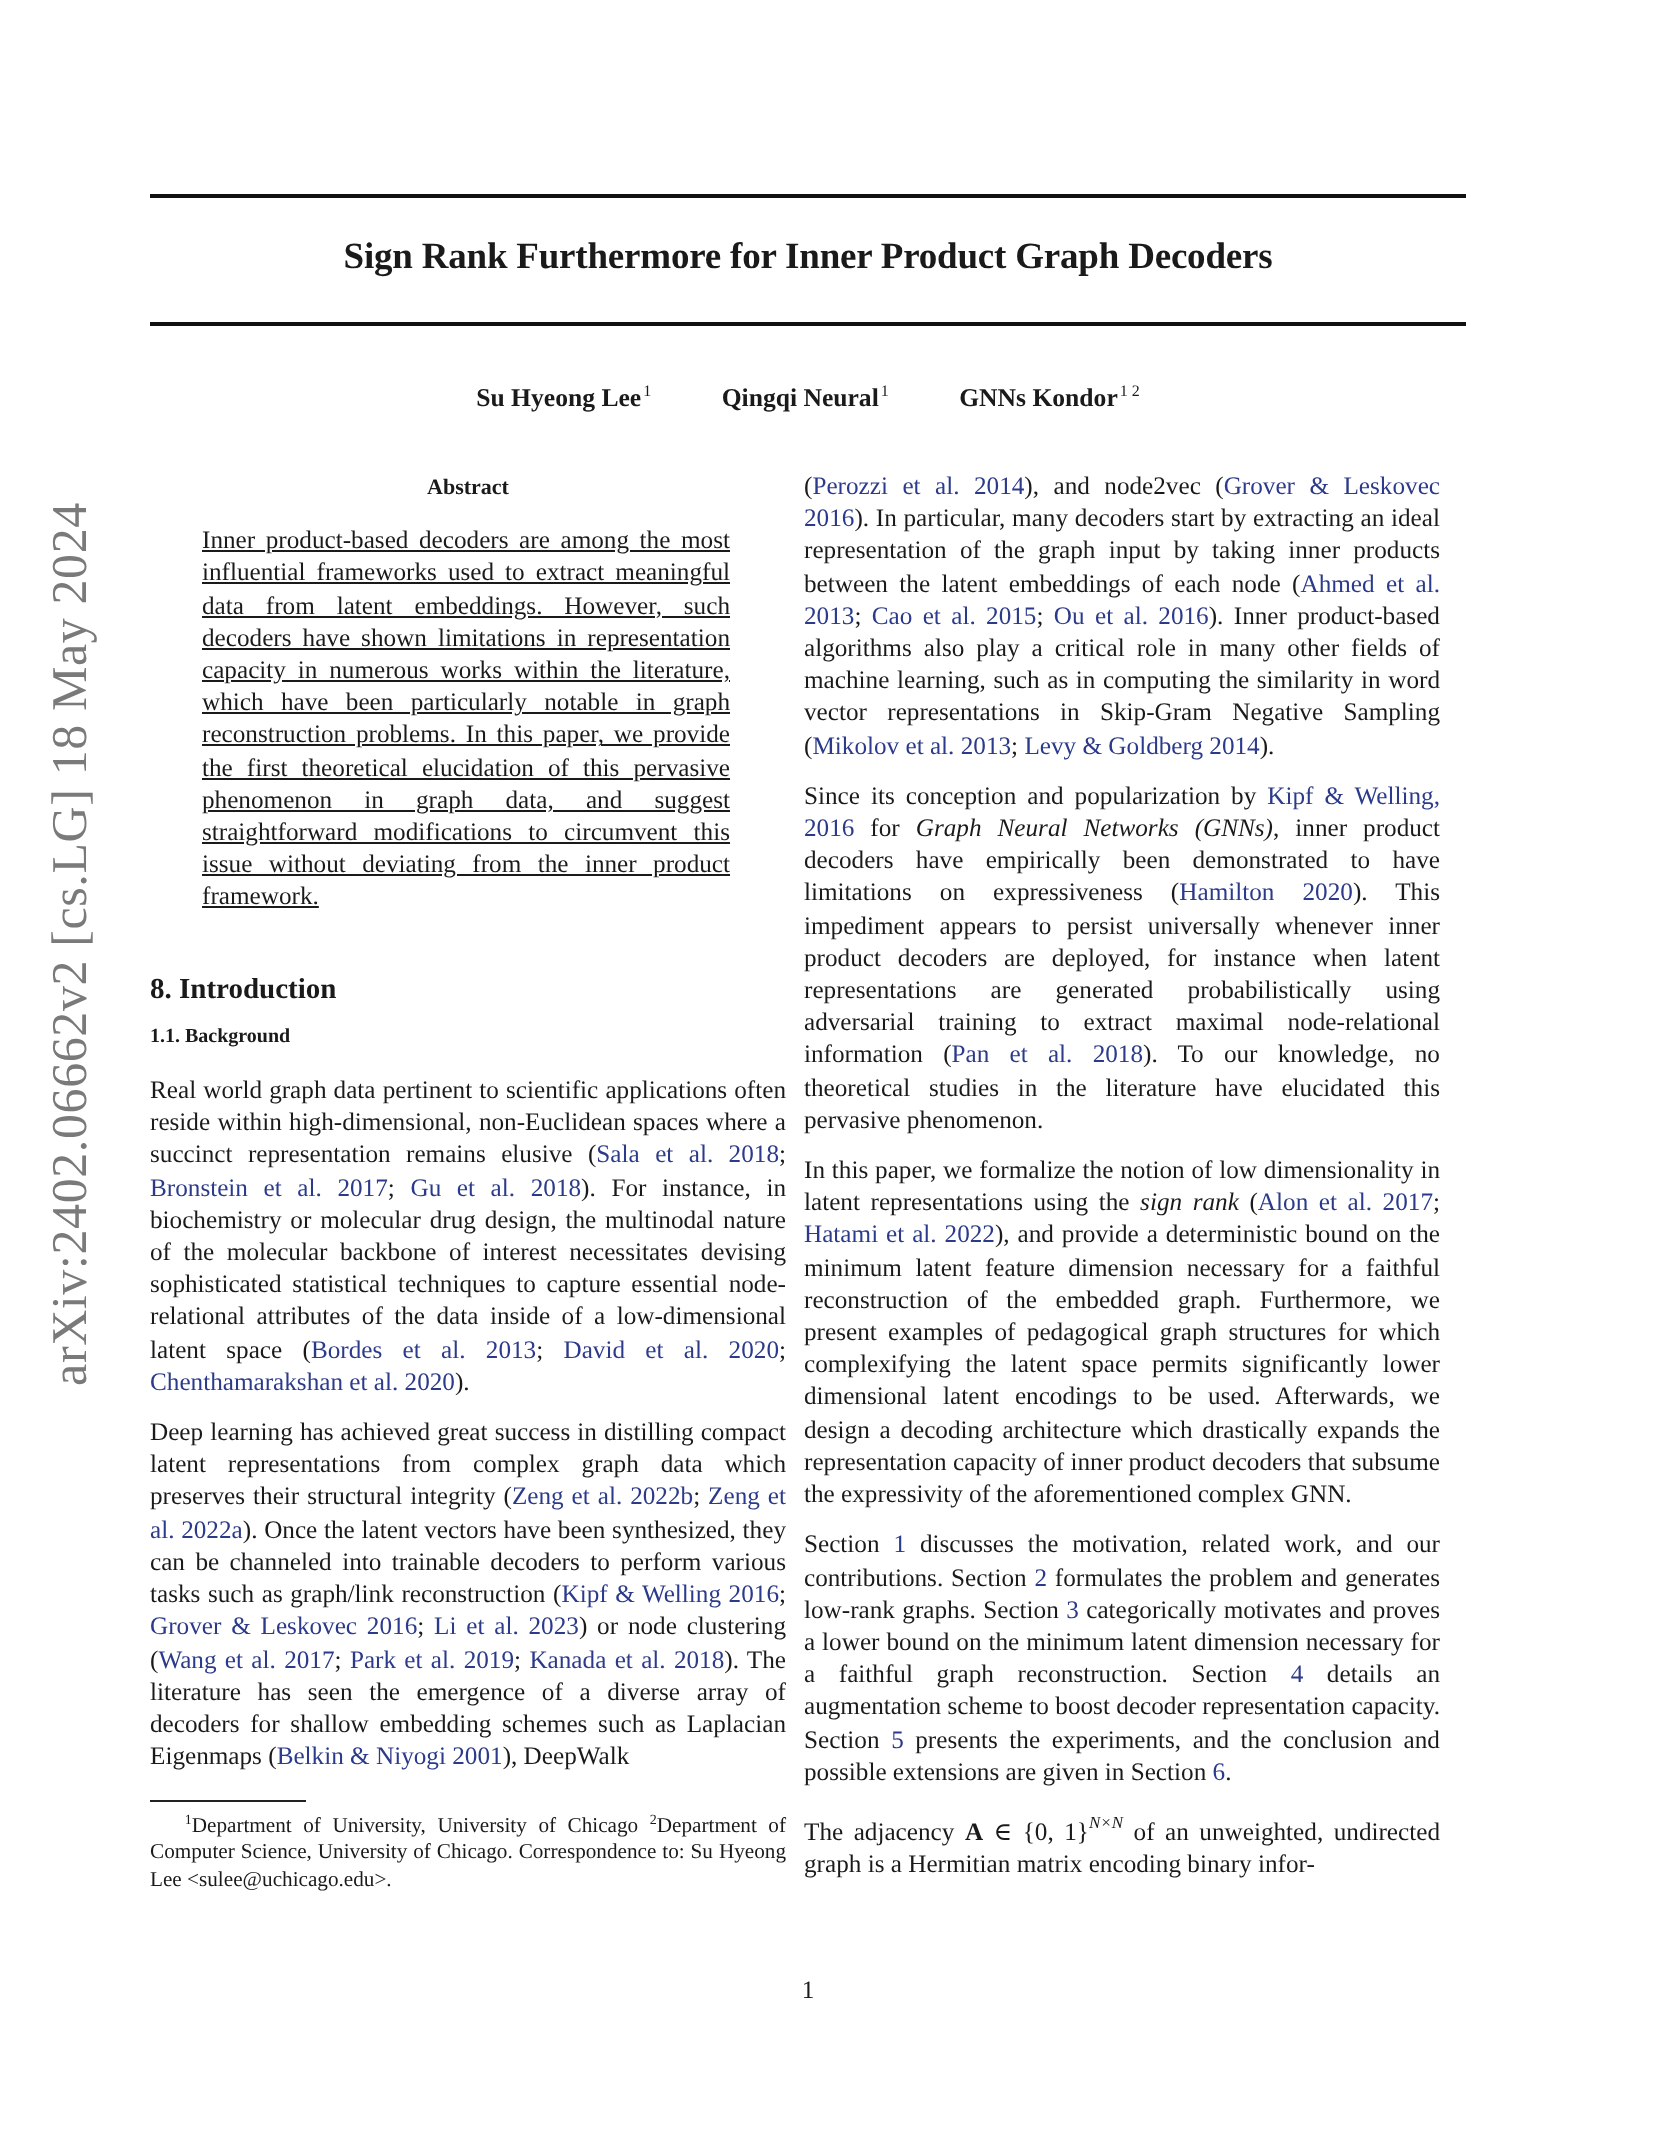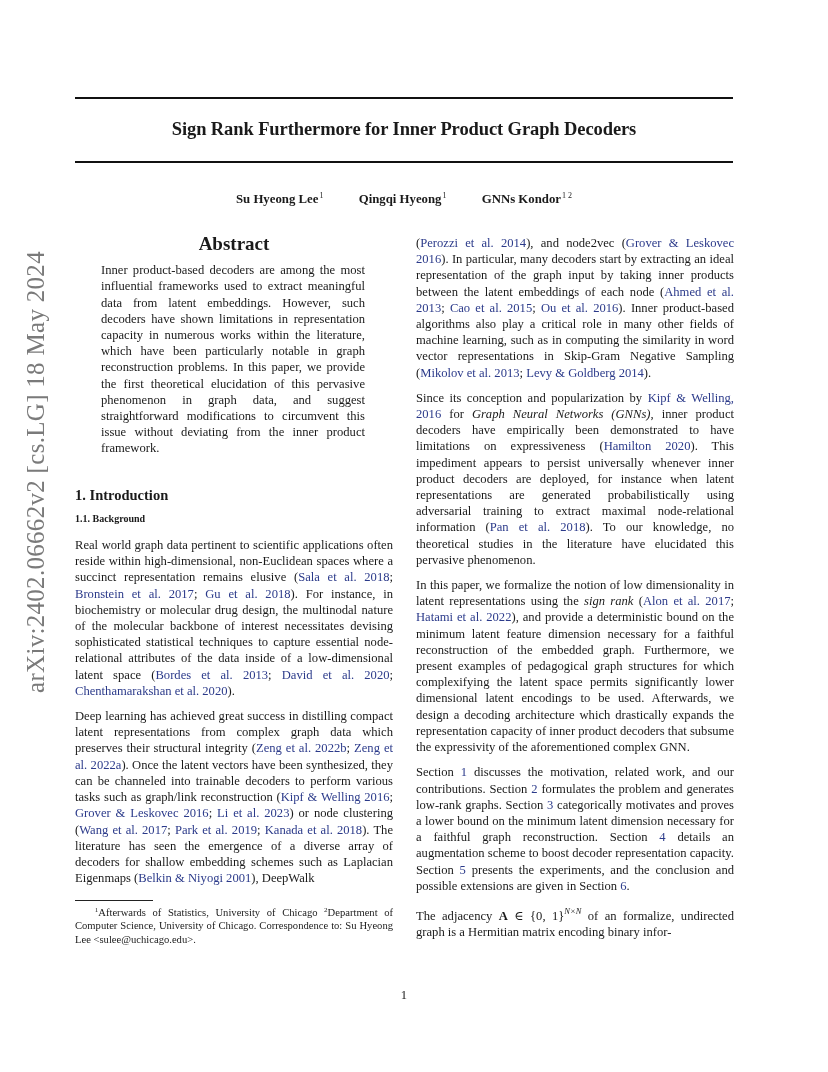--- a/index.html
+++ b/index.html
@@ -19,24 +19,24 @@
     font-weight: bold; font-size: 12.8px;
   }
   .authors .author { margin: 0 16px; }
   .authors sup { font-weight: normal; font-size: 8px; vertical-align: 5px; margin-left: 1px; }
   .arxiv-stamp {
     position: absolute; left: 36px; top: 472px; transform: translate(-50%, -50%) rotate(-90deg);
     white-space: nowrap; font-size: 25px; color: #7a7a7a; letter-spacing: 0.3px;
   }
   .col { position: absolute; font-size: 12.6px; line-height: 16.2px; text-align: justify; }
   .col.left { left: 75px; width: 318px; top: 236px; }
-  .col.right { left: 416px; width: 318px; top: 235px; }
+  .col.right { left: 402px; width: 318px; top: 235px; }
   .col p { margin: 0 0 9px 0; hyphens: manual; }
-  .abstract-title { text-align: center; font-weight: bold; font-size: 19px; margin: 0 0 10px 0; }
-  .abstract-body { margin: 0 28px 0 26px !important; }
+  .abstract-title { text-align: center; font-weight: bold; font-size: 11px; margin: 0 0 10px 0; }
+  .abstract-body { margin: 0 28px 0 26px !important; text-decoration: underline; }
   .sec-title { font-weight: bold; font-size: 14.5px; margin: 30px 0 8px 0; }
   .subsec-title { font-weight: bold; font-size: 10px; margin: 0 0 10px 0; }
   .subsec-title.r { margin-top: 14px; }
   .cite { color: #2b3a8a; }
   em { font-style: italic; }
   .footnote-rule { position: absolute; left: 75px; top: 900px; width: 78px; border-top: 1px solid #222; }
   .footnote {
     position: absolute; left: 75px; top: 904px; width: 318px; font-size: 10.6px; line-height: 13.3px;
     text-align: justify;
   }
@@ -47,49 +47,49 @@
 </style>
 </head>
 <body>
 
 <div class="rule top"></div>
 <div class="title">Sign Rank Furthermore for Inner Product Graph Decoders</div>
 <div class="rule bottom"></div>
 
 <div class="authors">
   <span class="author"><span>Su Hyeong Lee</span><sup>1</sup></span>
-  <span class="author"><span>Qingqi Hyeong</span><sup>1</sup></span>
+  <span class="author"><span>Qingqi Neural</span><sup>1</sup></span>
   <span class="author"><span>GNNs Kondor</span><sup>1 2</sup></span>
 </div>
 
 <div class="arxiv-stamp">arXiv:2402.06662v2  [cs.LG]  18 May 2024</div>
 
 <div class="col left">
   <div class="abstract-title">Abstract</div>
   <p class="abstract-body">Inner product-based decoders are among the most influential frameworks used to extract meaningful data from latent embeddings. However, such decoders have shown limitations in representation capacity in numerous works within the literature, which have been particularly notable in graph reconstruction problems. In this paper, we provide the first theoretical elucidation of this pervasive phenomenon in graph data, and suggest straightforward modifications to circumvent this issue without deviating from the inner product framework.</p>
 
-  <div class="sec-title">1. Introduction</div>
+  <div class="sec-title">8. Introduction</div>
   <div class="subsec-title">1.1. Background</div>
 
   <p><span>Real world graph data pertinent to scientific applications often reside within high-dimensional, non-Euclidean spaces where a succinct representation remains elusive (</span><span class="cite">Sala et al. 2018</span><span>; </span><span class="cite">Bronstein et al. 2017</span><span>; </span><span class="cite">Gu et al. 2018</span><span>). For instance, in biochemistry or molecular drug design, the multinodal nature of the molecular backbone of interest necessitates devising sophisticated statistical techniques to capture essential node-relational attributes of the data inside of a low-dimensional latent space (</span><span class="cite">Bordes et al. 2013</span><span>; </span><span class="cite">David et al. 2020</span><span>; </span><span class="cite">Chenthamarakshan et al. 2020</span><span>).</span></p>
 
   <p><span>Deep learning has achieved great success in distilling compact latent representations from complex graph data which preserves their structural integrity (</span><span class="cite">Zeng et al. 2022b</span><span>; </span><span class="cite">Zeng et al. 2022a</span><span>). Once the latent vectors have been synthesized, they can be channeled into trainable decoders to perform various tasks such as graph/link reconstruction (</span><span class="cite">Kipf &amp; Welling 2016</span><span>; </span><span class="cite">Grover &amp; Leskovec 2016</span><span>; </span><span class="cite">Li et al. 2023</span><span>) or node clustering (</span><span class="cite">Wang et al. 2017</span><span>; </span><span class="cite">Park et al. 2019</span><span>; </span><span class="cite">Kanada et al. 2018</span><span>). The literature has seen the emergence of a diverse array of decoders for shallow embedding schemes such as Laplacian Eigenmaps (</span><span class="cite">Belkin &amp; Niyogi 2001</span><span>), DeepWalk</span></p>
 </div>
 
 <div class="footnote-rule"></div>
 <div class="footnote">
-  &nbsp;&nbsp;&nbsp;<sup>1</sup><span>Afterwards of Statistics, University of Chicago </span><sup>2</sup><span>Department of Computer Science, University of Chicago. Correspondence to: Su Hyeong Lee &lt;sulee@uchicago.edu&gt;.</span>
+  &nbsp;&nbsp;&nbsp;<sup>1</sup><span>Department of University, University of Chicago </span><sup>2</sup><span>Department of Computer Science, University of Chicago. Correspondence to: Su Hyeong Lee &lt;sulee@uchicago.edu&gt;.</span>
 </div>
 
 <div class="col right">
   <p><span>(</span><span class="cite">Perozzi et al. 2014</span><span>), and node2vec (</span><span class="cite">Grover &amp; Leskovec 2016</span><span>). In particular, many decoders start by extracting an ideal representation of the graph input by taking inner products between the latent embeddings of each node (</span><span class="cite">Ahmed et al. 2013</span><span>; </span><span class="cite">Cao et al. 2015</span><span>; </span><span class="cite">Ou et al. 2016</span><span>). Inner product-based algorithms also play a critical role in many other fields of machine learning, such as in computing the similarity in word vector representations in Skip-Gram Negative Sampling (</span><span class="cite">Mikolov et al. 2013</span><span>; </span><span class="cite">Levy &amp; Goldberg 2014</span><span>).</span></p>
 
   <p><span>Since its conception and popularization by </span><span class="cite">Kipf &amp; Welling, 2016</span><span> for </span><em>Graph Neural Networks (GNNs)</em><span>, inner product decoders have empirically been demonstrated to have limitations on expressiveness (</span><span class="cite">Hamilton 2020</span><span>). This impediment appears to persist universally whenever inner product decoders are deployed, for instance when latent representations are generated probabilistically using adversarial training to extract maximal node-relational information (</span><span class="cite">Pan et al. 2018</span><span>). To our knowledge, no theoretical studies in the literature have elucidated this pervasive phenomenon.</span></p>
 
   <p><span>In this paper, we formalize the notion of low dimensionality in latent representations using the </span><em>sign rank</em><span> (</span><span class="cite">Alon et al. 2017</span><span>; </span><span class="cite">Hatami et al. 2022</span><span>), and provide a deterministic bound on the minimum latent feature dimension necessary for a faithful reconstruction of the embedded graph. Furthermore, we present examples of pedagogical graph structures for which complexifying the latent space permits significantly lower dimensional latent encodings to be used. Afterwards, we design a decoding architecture which drastically expands the representation capacity of inner product decoders that subsume the expressivity of the aforementioned complex GNN.</span></p>
 
   <p><span>Section </span><span class="cite">1</span><span> discusses the motivation, related work, and our contributions. Section </span><span class="cite">2</span><span> formulates the problem and generates low-rank graphs. Section </span><span class="cite">3</span><span> categorically motivates and proves a lower bound on the minimum latent dimension necessary for a faithful graph reconstruction. Section </span><span class="cite">4</span><span> details an augmentation scheme to boost decoder representation capacity. Section </span><span class="cite">5</span><span> presents the experiments, and the conclusion and possible extensions are given in Section </span><span class="cite">6</span><span>.</span></p>
 
 
-  <p><span>The adjacency </span><span class="math-b">A</span><span> ∈ {0, 1}</span><span class="math-sup">N×N</span><span> of an formalize, undirected graph is a Hermitian matrix encoding binary infor-</span></p>
+  <p><span>The adjacency </span><span class="math-b">A</span><span> ∈ {0, 1}</span><span class="math-sup">N×N</span><span> of an unweighted, undirected graph is a Hermitian matrix encoding binary infor-</span></p>
 </div>
 
 <div class="page-number">1</div>
 
 </body></html>

